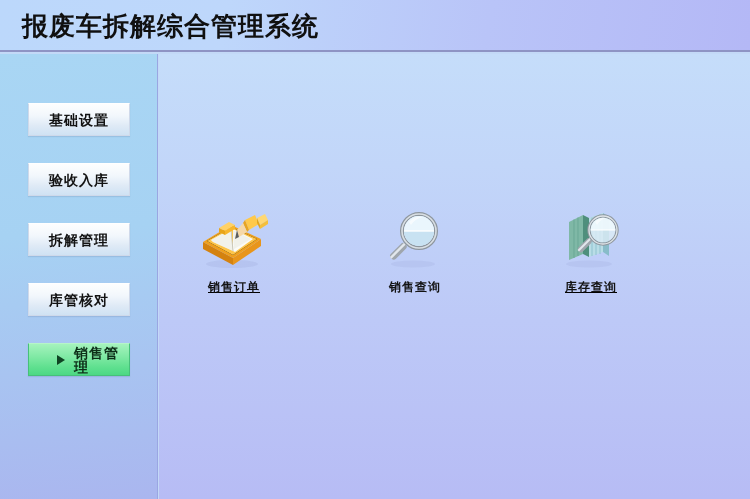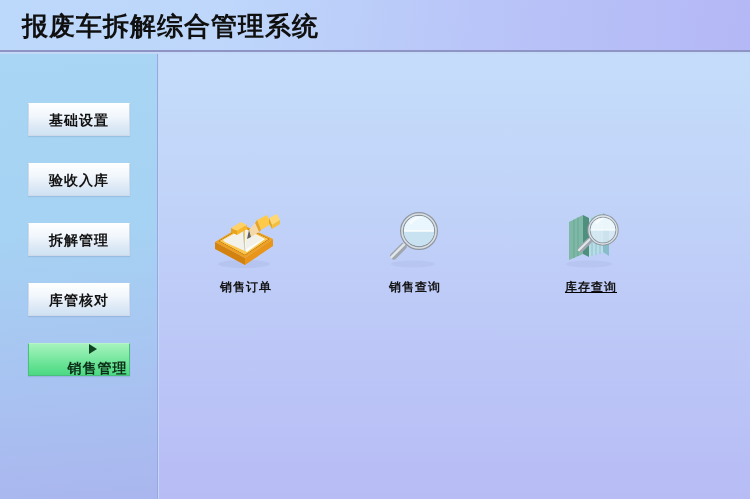--- a/index.html
+++ b/index.html
@@ -79,23 +79,22 @@
     font-weight: bold;
     color: #131313;
     letter-spacing: 1px;
     line-height: 1;
     font-family: "DejaVu Sans", "Liberation Sans", sans-serif;
   }
   .nav-item.active {
     background: linear-gradient(to bottom, #a5f3bd 0%, #7fe9a4 42%, #5fe08f 75%, #4cd884 100%);
     border: 1px solid #46c07a;
     border-top-color: #b6f5c9;
-    justify-content: space-between;
+    justify-content: center;
     padding-left: 28px;
-    flex-direction: column;
   }
   .nav-item.active .nav-item-label {
     color: #0d2e18;
     margin-left: 9px;
   }
   .nav-arrow {
     width: 0;
     height: 0;
     border-top: 5px solid transparent;
     border-bottom: 5px solid transparent;
@@ -118,21 +117,21 @@
     left: 0;
     top: 152px;
     width: 591px;
     height: 110px;
   }
   .icon-cell {
     position: absolute;
     width: 120px;
     text-align: center;
   }
-  .icon-cell.c1 { left: 27px; }
+  .icon-cell.c1 { left: 15px; text-decoration: underline; }
   .icon-cell.c2 { left: 196px; }
   .icon-cell.c3 { left: 372px; text-decoration: underline; }
 
   .icon-art {
     position: relative;
     width: 70px;
     height: 66px;
     margin: 0 auto 9px auto;
   }
   .icon-label {

